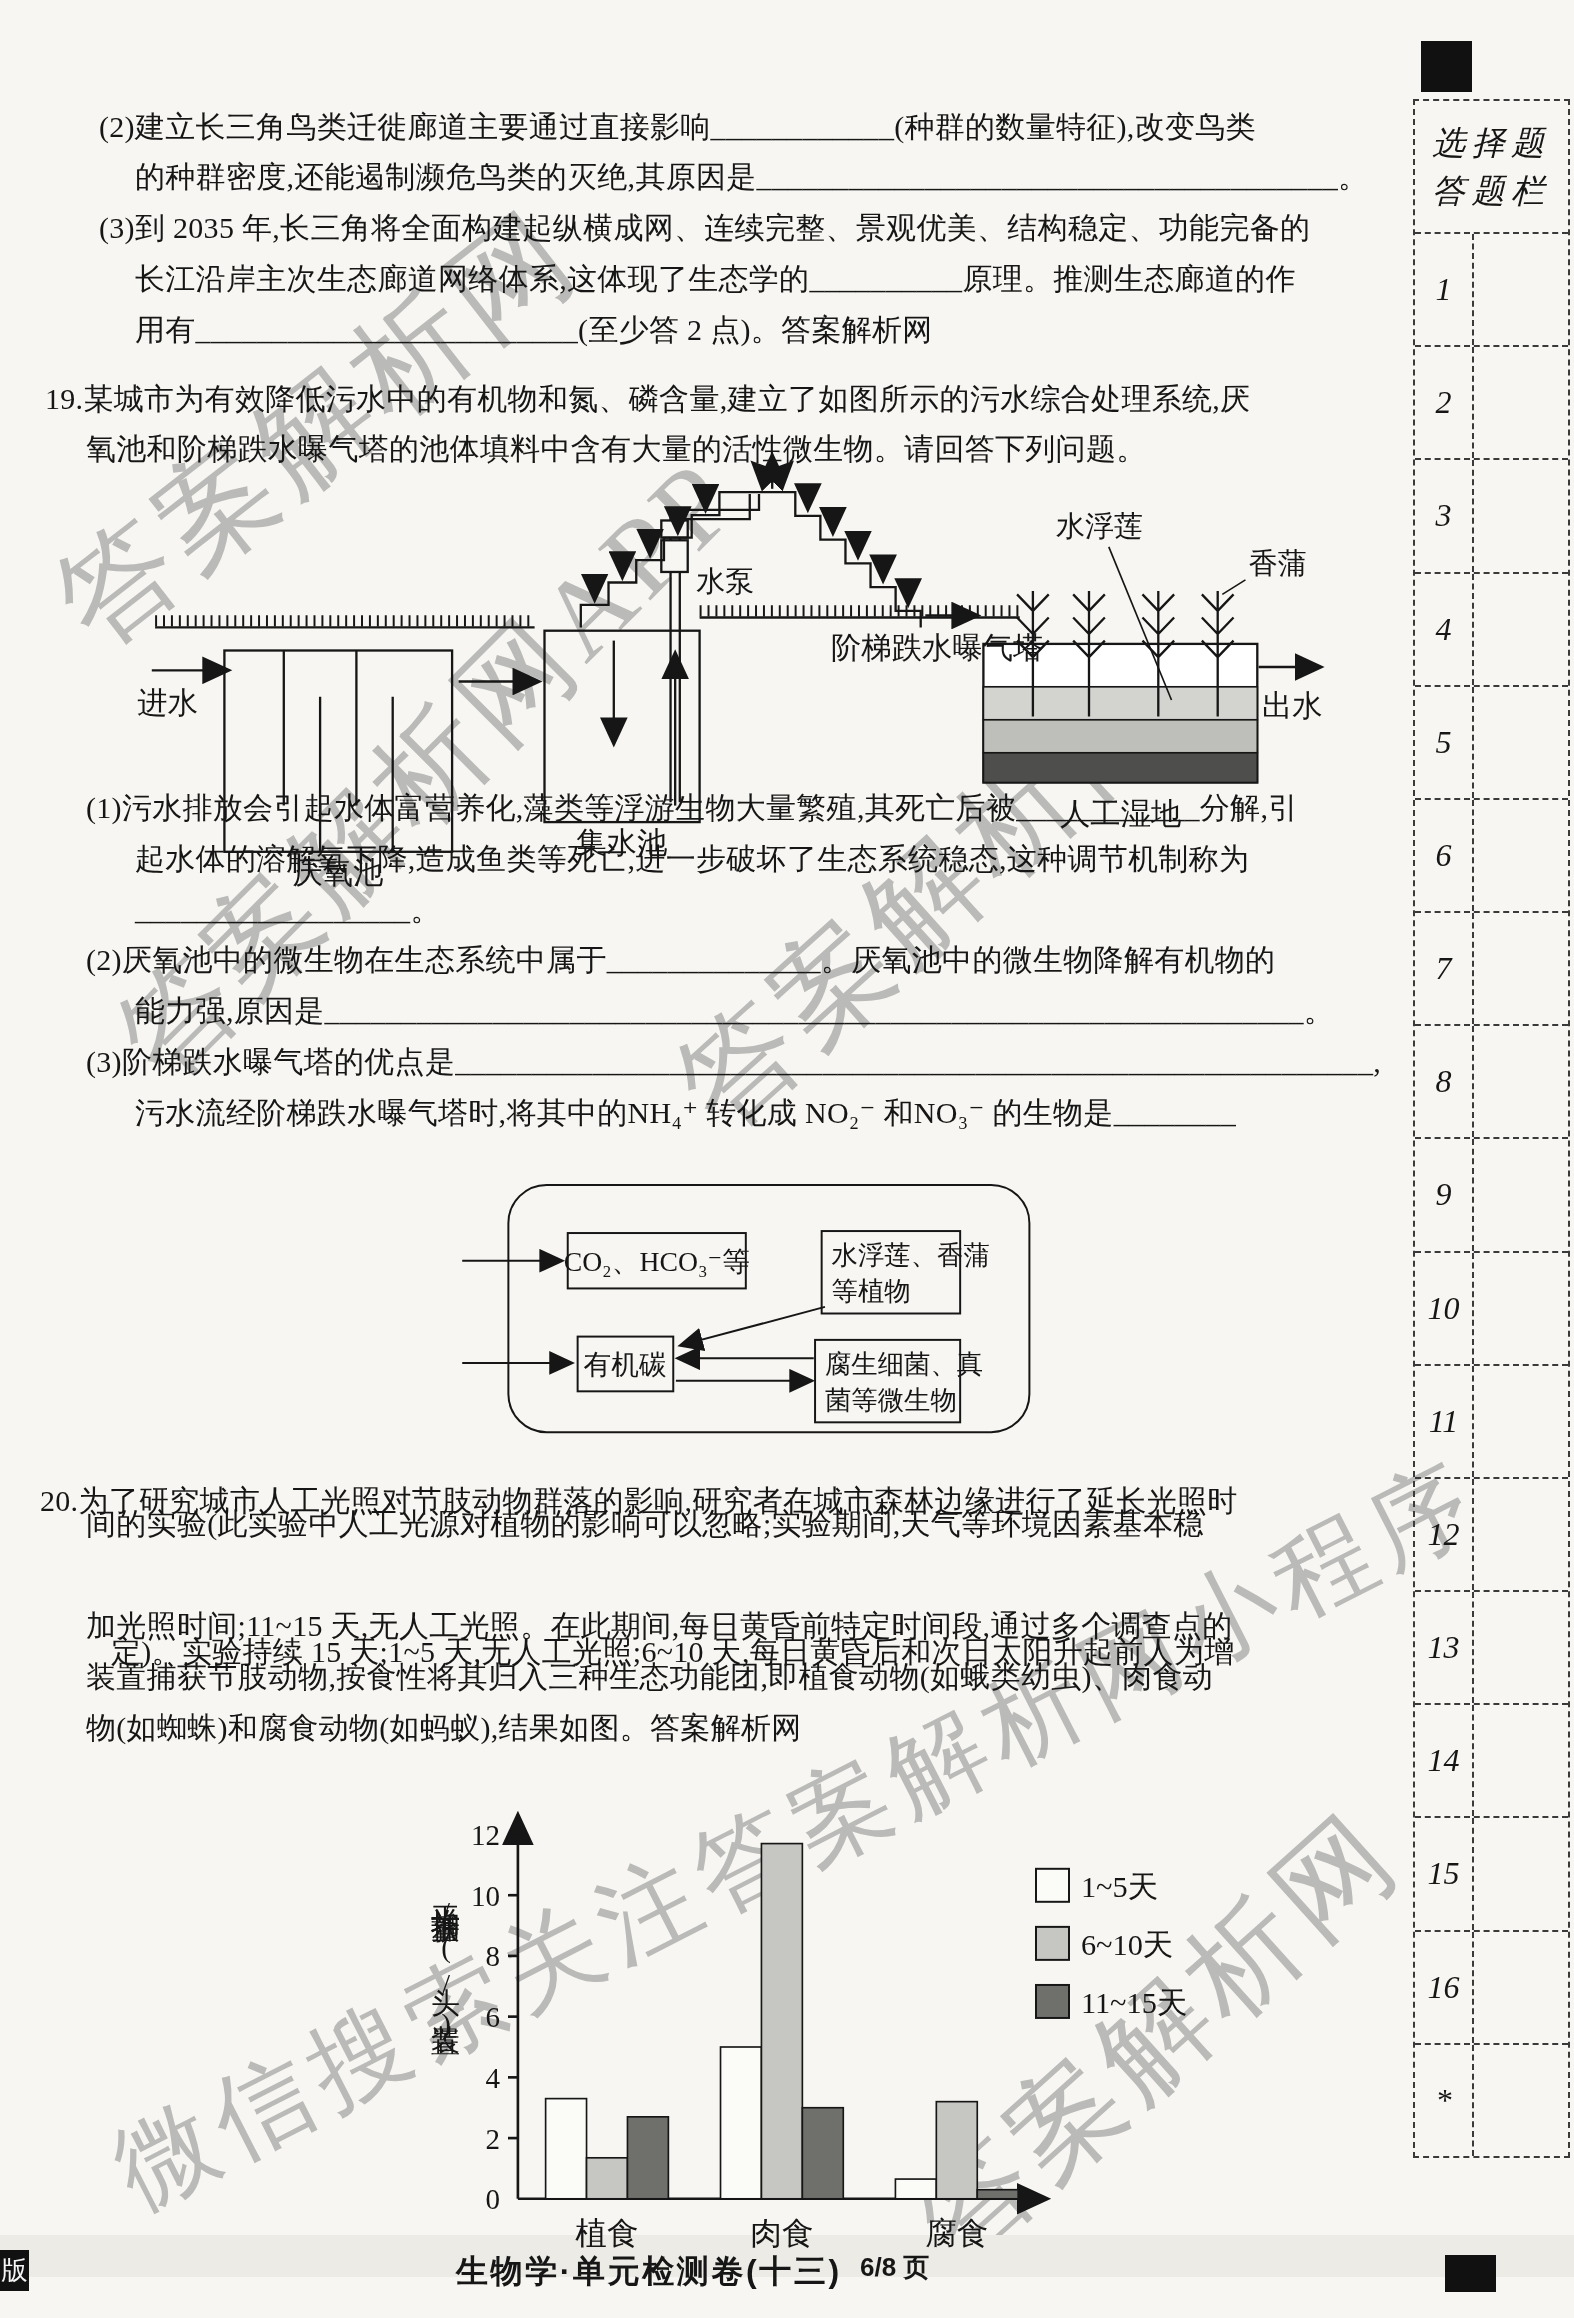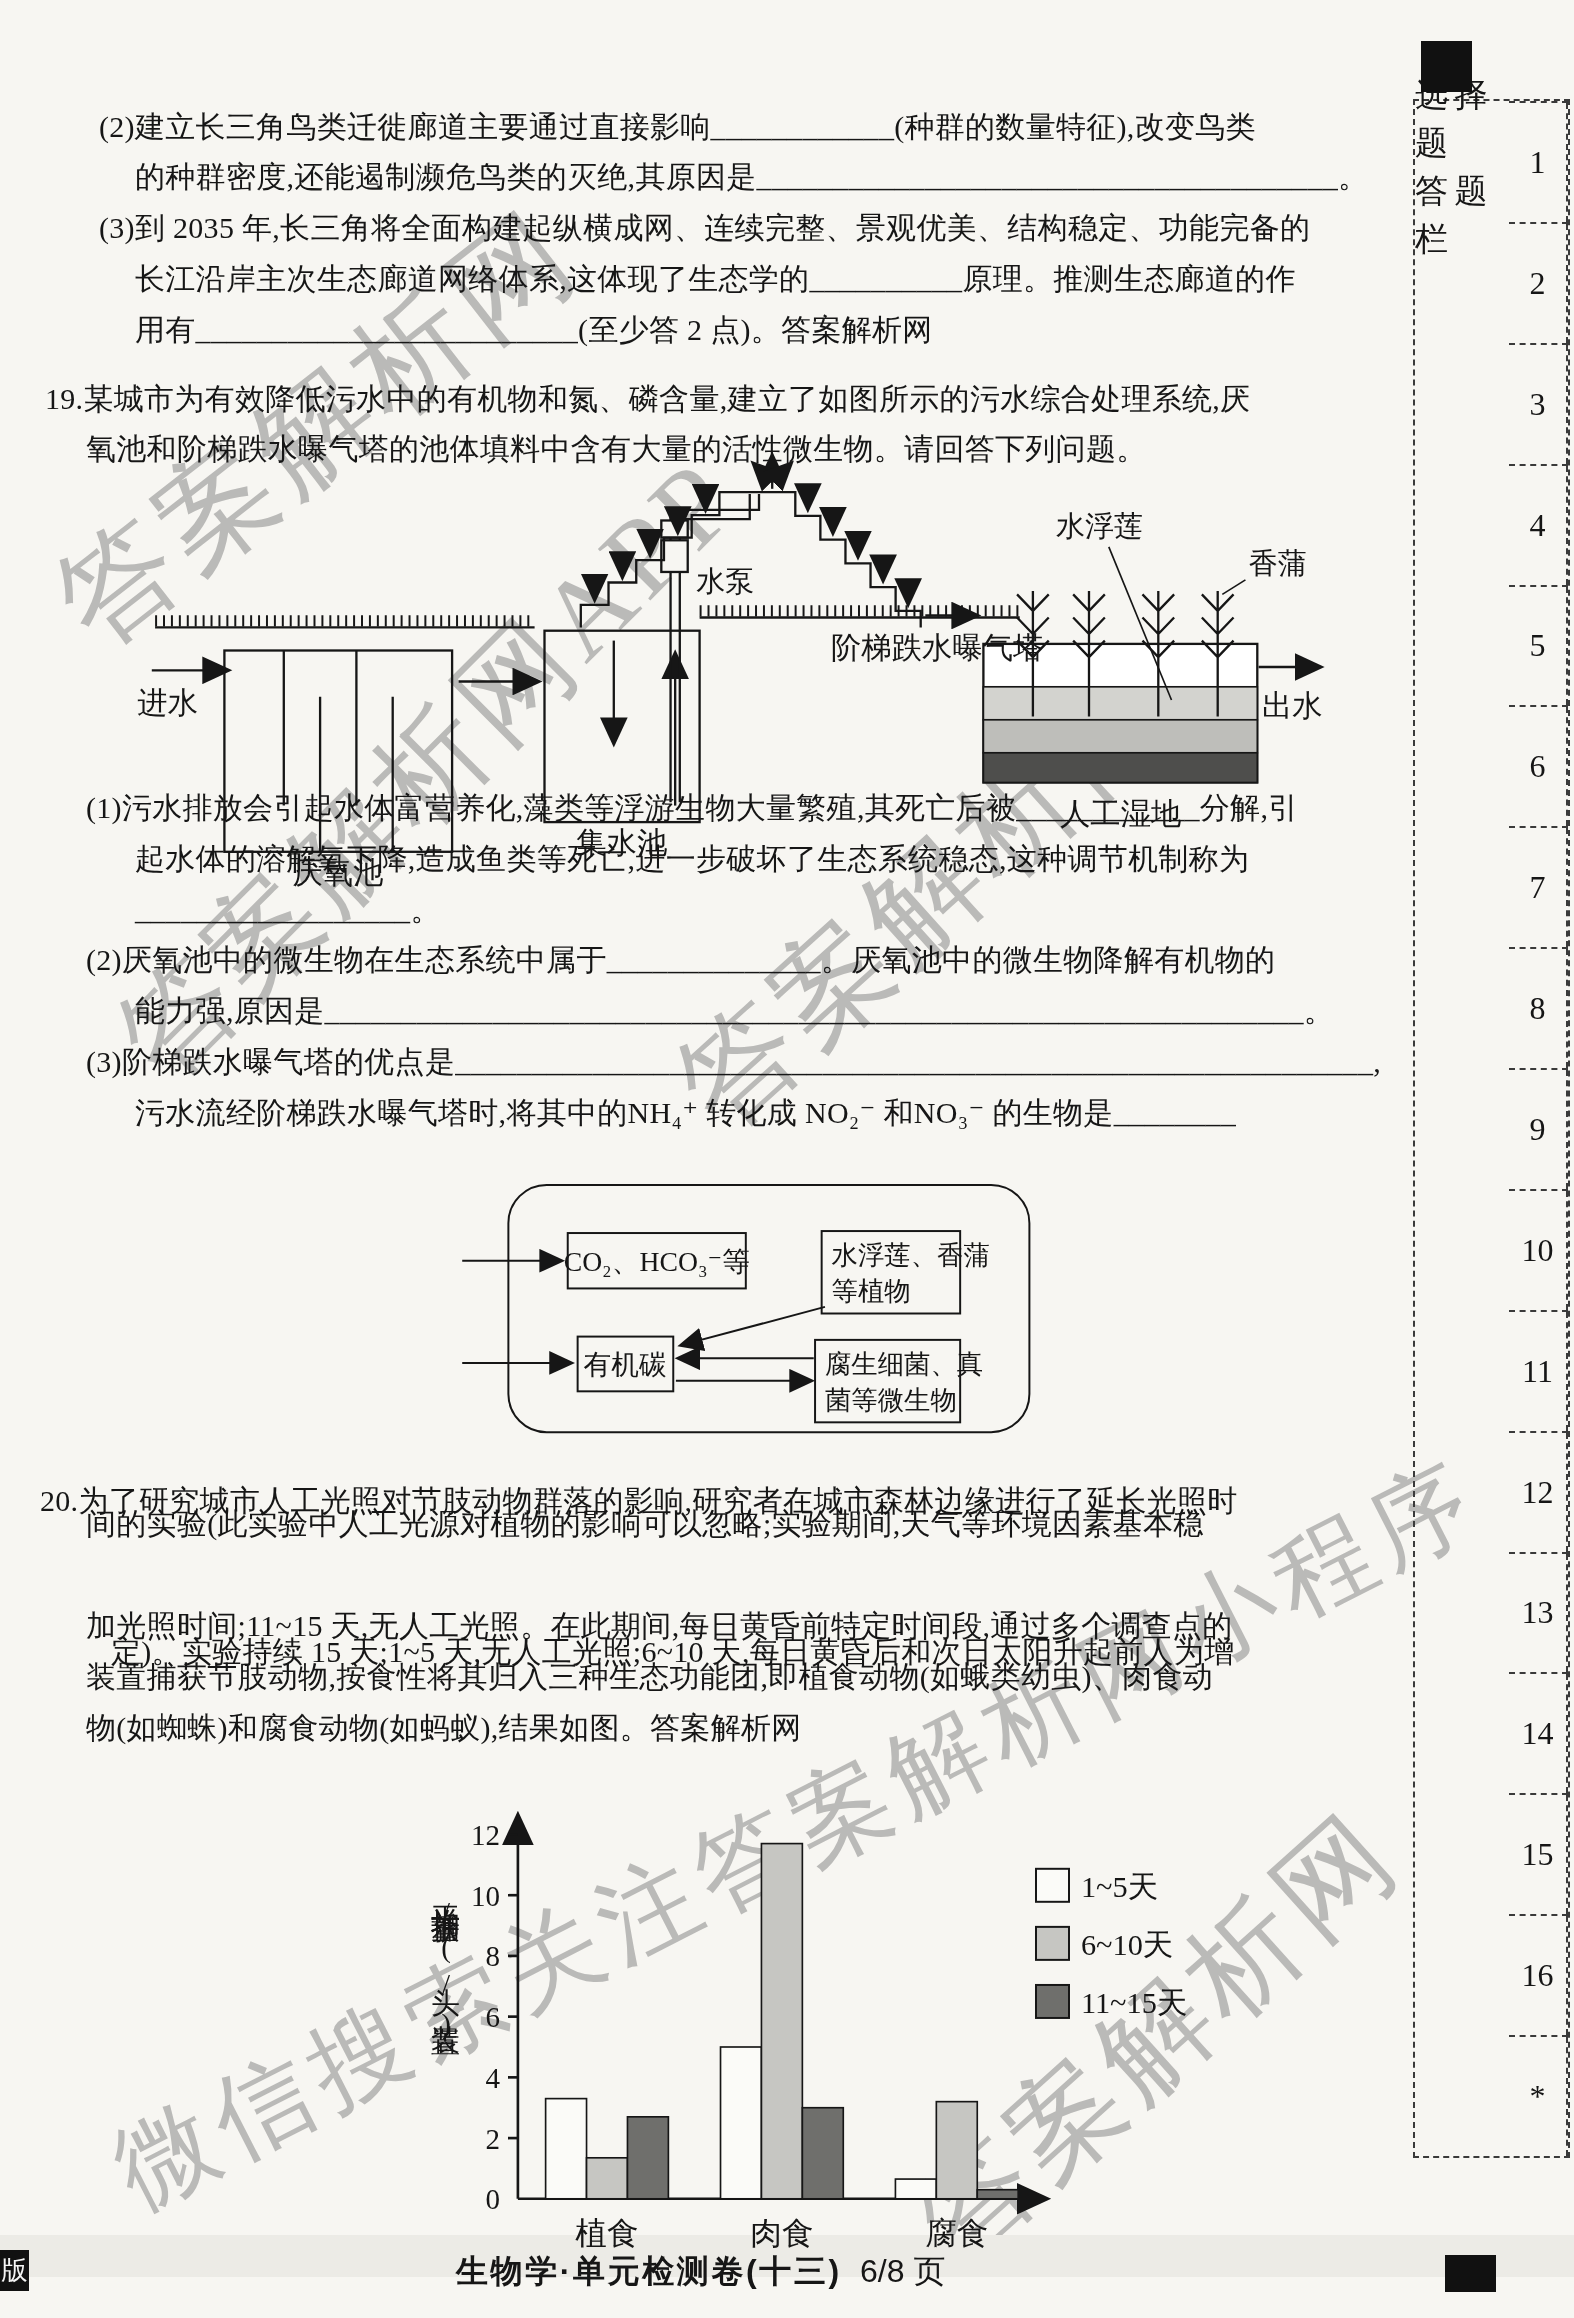--- a/index.html
+++ b/index.html
@@ -5,35 +5,35 @@
   html,body{margin:0;padding:0;background:#888;}
   .page{position:relative;width:1575px;height:2319px;background:#f7f6f2;overflow:hidden;
         font-family:"Liberation Serif","DejaVu Serif",serif;color:#161616;}
   .tline{position:absolute;font-size:30px;line-height:41px;white-space:nowrap;letter-spacing:0.3px;z-index:3;}
   .wm{position:absolute;color:rgba(125,125,125,.5);white-space:nowrap;z-index:1;
       font-family:"Liberation Serif","DejaVu Serif",serif;}
   svg text{font-family:"Liberation Serif","DejaVu Serif",serif;fill:#161616;}
   .dg{position:absolute;z-index:3;}
   
   .sidebar{position:absolute;left:1413px;top:99px;width:157px;height:2059px;z-index:4;
-           border:2px dashed #3a3a3a;box-sizing:border-box;display:flex;flex-direction:row;background:transparent;}
+           border:2px dashed #3a3a3a;box-sizing:border-box;display:flex;flex-direction:column;background:transparent;font-style:italic;}
   .sb-head{height:131px;display:flex;flex-direction:column;justify-content:center;align-items:center;
            font-size:33px;letter-spacing:6.6px;line-height:48px;}
   .sb-rows{flex:1;display:flex;flex-direction:column;}
   .sb-row{flex:1;display:flex;border-top:2px dashed #3a3a3a;}
   .sb-num{width:57px;display:flex;align-items:center;justify-content:center;
           font-size:32px;border-right:2px dashed #3a3a3a;}
   .sb-ans{flex:1;}
   .blackmark{position:absolute;background:#111;z-index:5;}
   .corner-tab{position:absolute;left:0;top:2250px;width:29px;height:41px;background:#111;color:#f5f5f5;
               font-size:26.4px;display:flex;align-items:center;justify-content:center;z-index:5;}
   .footband{position:absolute;left:0;top:2235px;width:1575px;height:42px;background:#ecebe6;z-index:2;}
   .footer-title{position:absolute;left:456px;top:2250px;font-size:32px;font-weight:700;
                 font-family:"Liberation Sans","DejaVu Sans",sans-serif;letter-spacing:2.6px;z-index:4;}
-  .footer-page{position:absolute;left:860px;top:2250px;font-size:32px;font-weight:400;
+  .footer-page{position:absolute;left:860px;top:2250px;font-size:26px;font-weight:700;
                font-family:"Liberation Sans","DejaVu Sans",sans-serif;z-index:4;}
   .ylab{position:absolute;left:426px;top:1883px;height:423px;writing-mode:vertical-rl;text-orientation:upright;
         font-size:29px;letter-spacing:2.6px;z-index:3;}
 </style>
 </head>
 <body>
 
 <div class="page">
 
   <div class="wm" style="left:6.6px;top:350px;font-size:116px;letter-spacing:8px;transform:rotate(-38deg);">答案解析网</div>

